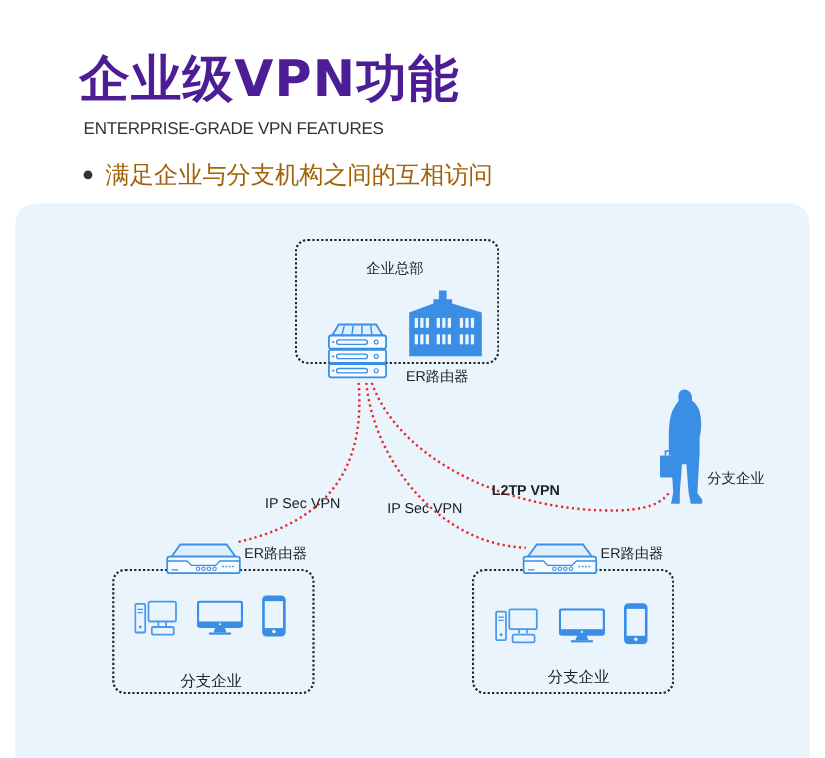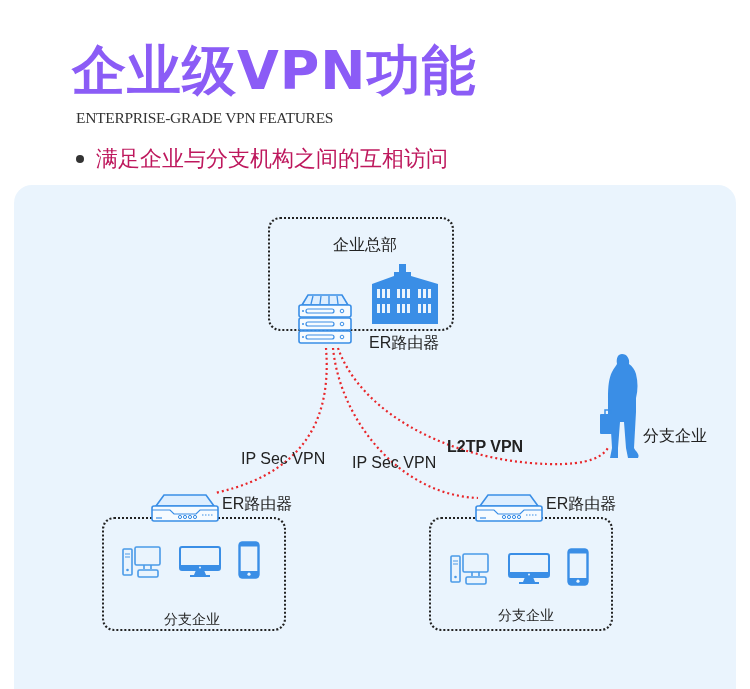--- a/index.html
+++ b/index.html
@@ -1,24 +1,24 @@
 <!DOCTYPE html>
 <html><head>
 <meta charset="utf-8">
 <style>
   html, body { margin:0; padding:0; }
   body { width:750px; height:689px; background:#ffffff; position:relative; overflow:hidden;
          font-family:"DejaVu Sans", "Liberation Sans", sans-serif; color:#333; }
-  .title { position:absolute; left:72px; top:36px; font-size:54px; font-weight:bold; color:#8b5cf6; letter-spacing:1px; line-height:70px; white-space:nowrap; }
-  .subtitle { position:absolute; left:76px; top:109px; font-size:15.5px; color:#333; letter-spacing:-0.3px; white-space:nowrap; font-family:Liberation Serif, serif; }
-  .bullet-line { position:absolute; left:74px; top:144px; font-size:22px; color:#be185d; white-space:nowrap; display:flex; align-items:center; }
+  .title { position:absolute; left:72px; top:36px; font-size:46px; font-weight:bold; color:#4c1d95; letter-spacing:1px; line-height:70px; white-space:nowrap; }
+  .subtitle { position:absolute; left:76px; top:109px; font-size:15.5px; color:#333; letter-spacing:-0.3px; white-space:nowrap; font-family:Liberation Sans, sans-serif; }
+  .bullet-line { position:absolute; left:74px; top:144px; font-size:22px; color:#a16207; white-space:nowrap; display:flex; align-items:center; }
   .bullet-dot { width:8px; height:8px; border-radius:50%; background:#333; margin-right:12px; margin-left:2px; }
   .panel { position:absolute; left:14px; top:185px; width:722px; height:520px; background:#eaf4fd; border-radius:18px; }
   .dbox { position:absolute; border:2.5px dotted #222; border-radius:12px; }
-  .lbl { position:absolute; font-size:16px; color:#222; white-space:nowrap; font-family:"Liberation Sans", sans-serif; }
+  .lbl { position:absolute; font-size:13px; color:#222; white-space:nowrap; font-family:"Liberation Sans", sans-serif; }
   svg.lines { position:absolute; left:0; top:0; }
   .ico { position:absolute; }
 </style>
 </head>
 <body>
 
 <div class="title">企业级VPN功能</div>
 <div class="subtitle">ENTERPRISE-GRADE VPN FEATURES</div>
 <div class="bullet-line">
   <span class="bullet-dot"></span>

